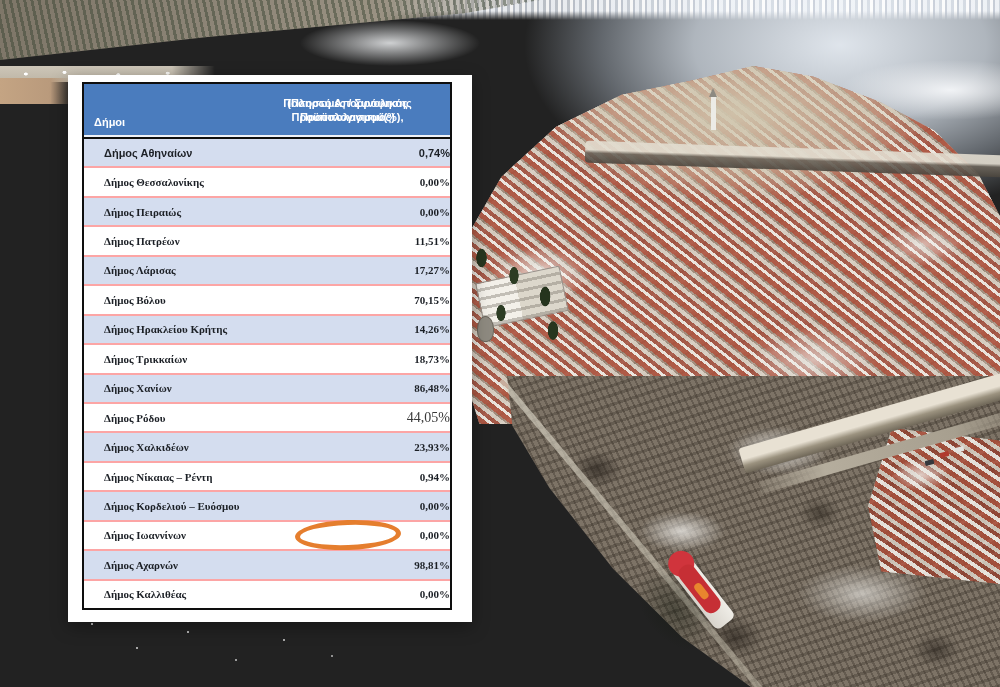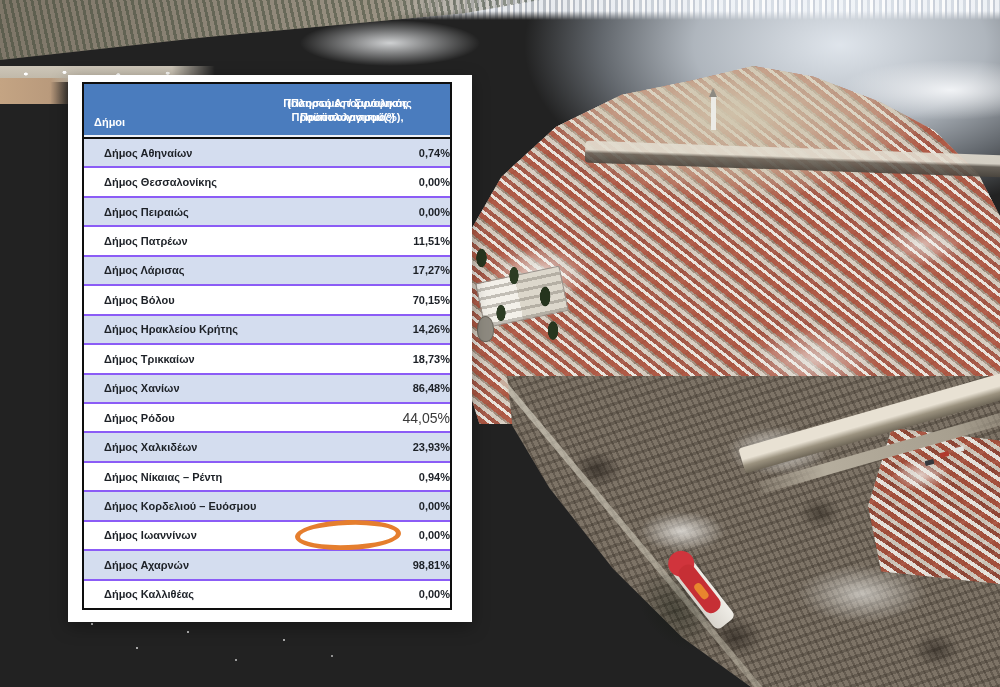--- a/index.html
+++ b/index.html
@@ -200,21 +200,21 @@
     padding:0 0 9px 10px;font-size:11px;font-weight:bold;
   }
   .th-value{
     position:relative;width:56%;display:flex;flex-direction:column;
     align-items:center;justify-content:center;gap:7px;
     text-align:center;font-size:11px;font-weight:bold;line-height:1.22;
     padding:3px 4px;
   }
   .tbody{position:relative;flex:1;display:flex;flex-direction:column;}
   .trow{position:relative;flex:1;display:flex;align-items:center;}
-  .trow + .trow{border-top:2px solid #8b5cf6;}
+  .trow + .trow{border-top:2px solid #fca5a5;font-family:Liberation Serif, serif;}
   .trow.alt{background:#d4ddef;}
   .trow.plain{background:#ffffff;}
   .cell-name{
     position:relative;width:44%;padding-left:20px;
     font-size:11px;font-weight:bold;color:#1c2026;white-space:nowrap;
   }
   .cell-value{
     position:relative;width:56%;text-align:right;
     font-size:11px;font-weight:bold;color:#1c2026;
   }

